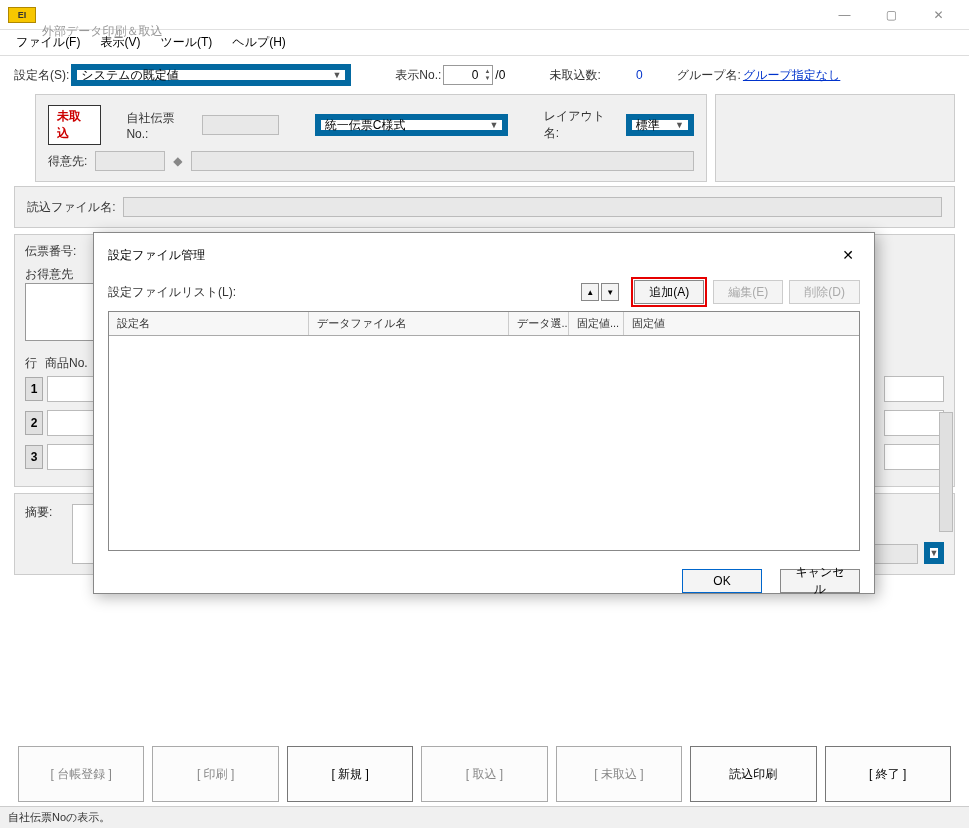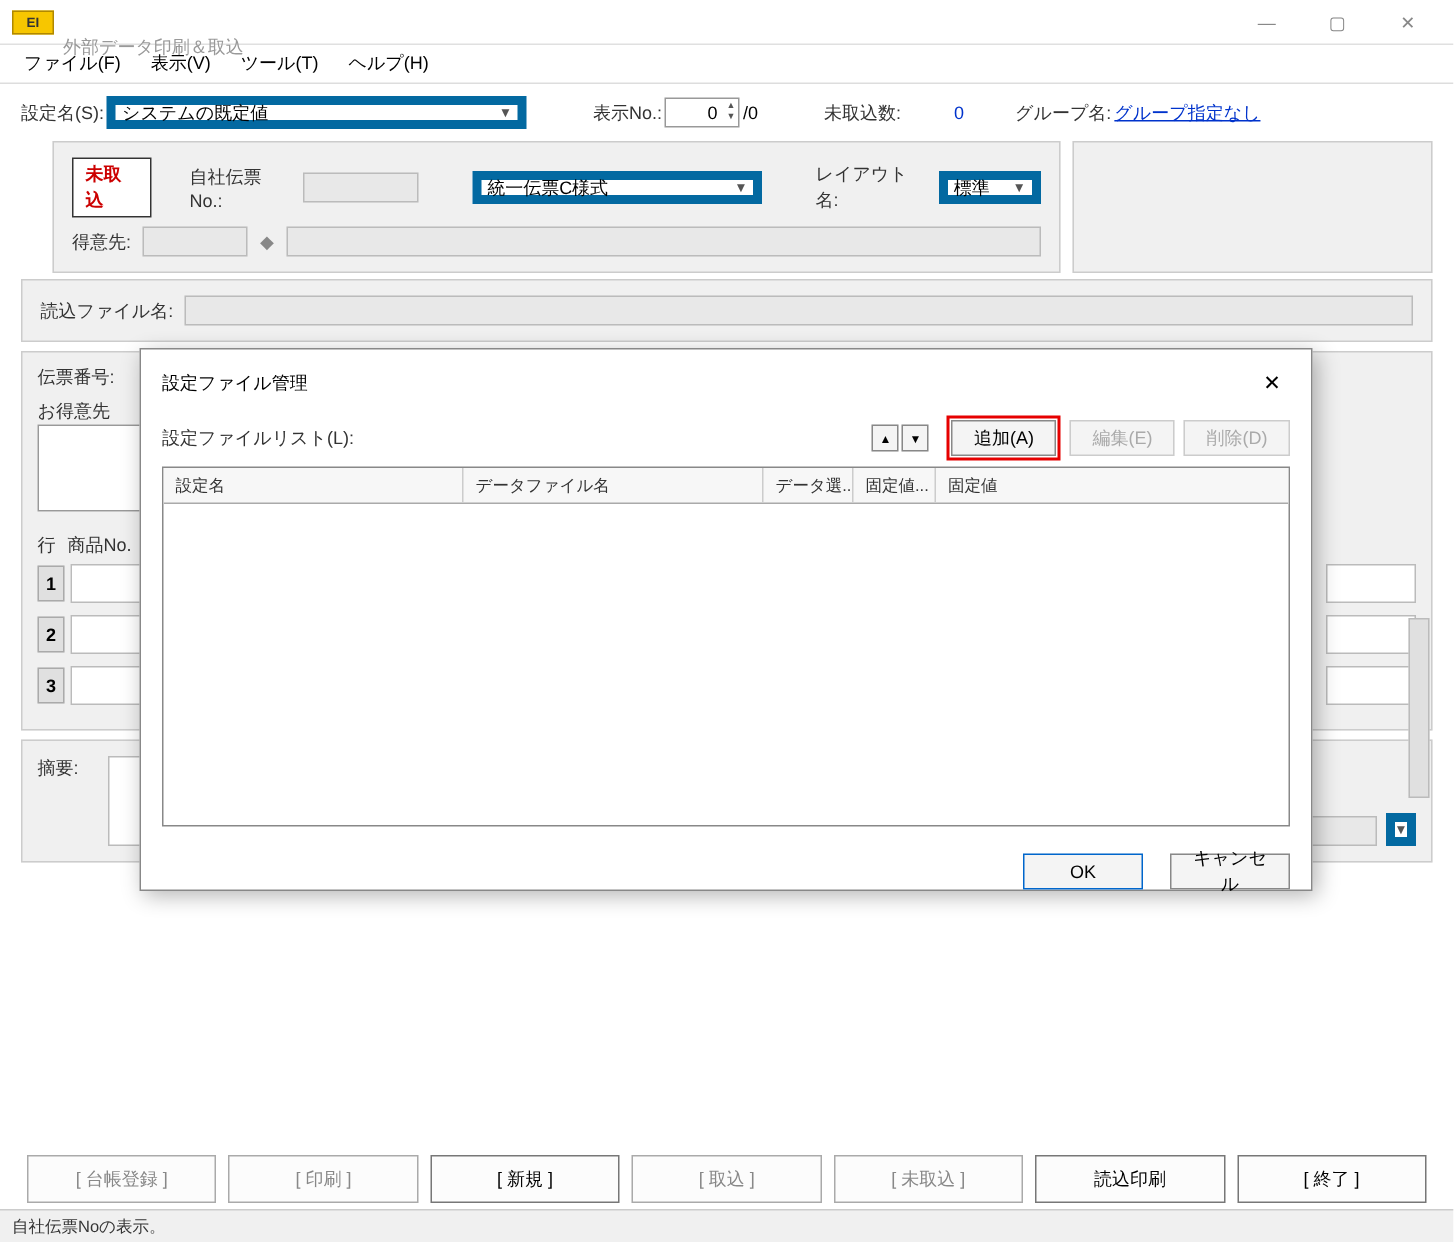--- a/index.html
+++ b/index.html
@@ -45,21 +45,21 @@
 .line-num { width: 18px; text-align: center; font-weight: bold; background: #e0e0e0; border: 1px solid #aaa; padding: 4px 2px; }
 .line-cell { flex: 1; height: 26px; border: 1px solid #bbb; background: #fff; }
 .scroll-stub { width: 14px; height: 120px; background: #e0e0e0; border: 1px solid #bbb; position: absolute; right: 16px; top: 412px; }
 
 
 .summary { margin: 6px 14px; border: 1px solid #ccc; background: #f0f0f0; padding: 10px; display: flex; gap: 20px; }
 .summary-box { border: 1px solid #bbb; background: #fff; width: 200px; height: 60px; }
 
 
 .fkeys { position: absolute; bottom: 26px; left: 0; right: 0; display: flex; gap: 8px; padding: 0 18px; }
-.fkey { flex: 1; height: 32px; border: 1px solid #aaa; background: #fcfcfc; display: flex; flex-direction: column; align-items: center; justify-content: center; font-size: 11px; color: #888; cursor: pointer; }
+.fkey { flex: 1; height: 56px; border: 1px solid #aaa; background: #fcfcfc; display: flex; flex-direction: column; align-items: center; justify-content: center; font-size: 11px; color: #888; cursor: pointer; }
 .fkey.active { color: #000; border-color: #777; }
 .fkey .fk-top { font-size: 10px; }
 
 
 .statusbar { position: absolute; bottom: 0; left: 0; right: 0; height: 22px; background: #f0f0f0; border-top: 1px solid #ccc; padding: 3px 8px; font-size: 11px; color: #333; }
 
 
 .modal-backdrop { position: absolute; inset: 0; }
 .dialog { position: absolute; left: 93px; top: 232px; width: 782px; height: 362px; background: #fff; border: 1px solid #888; box-shadow: 3px 3px 14px rgba(0,0,0,.3); display: flex; flex-direction: column; }
 .dialog-title { padding: 10px 14px 6px; display: flex; justify-content: space-between; align-items: center; }

